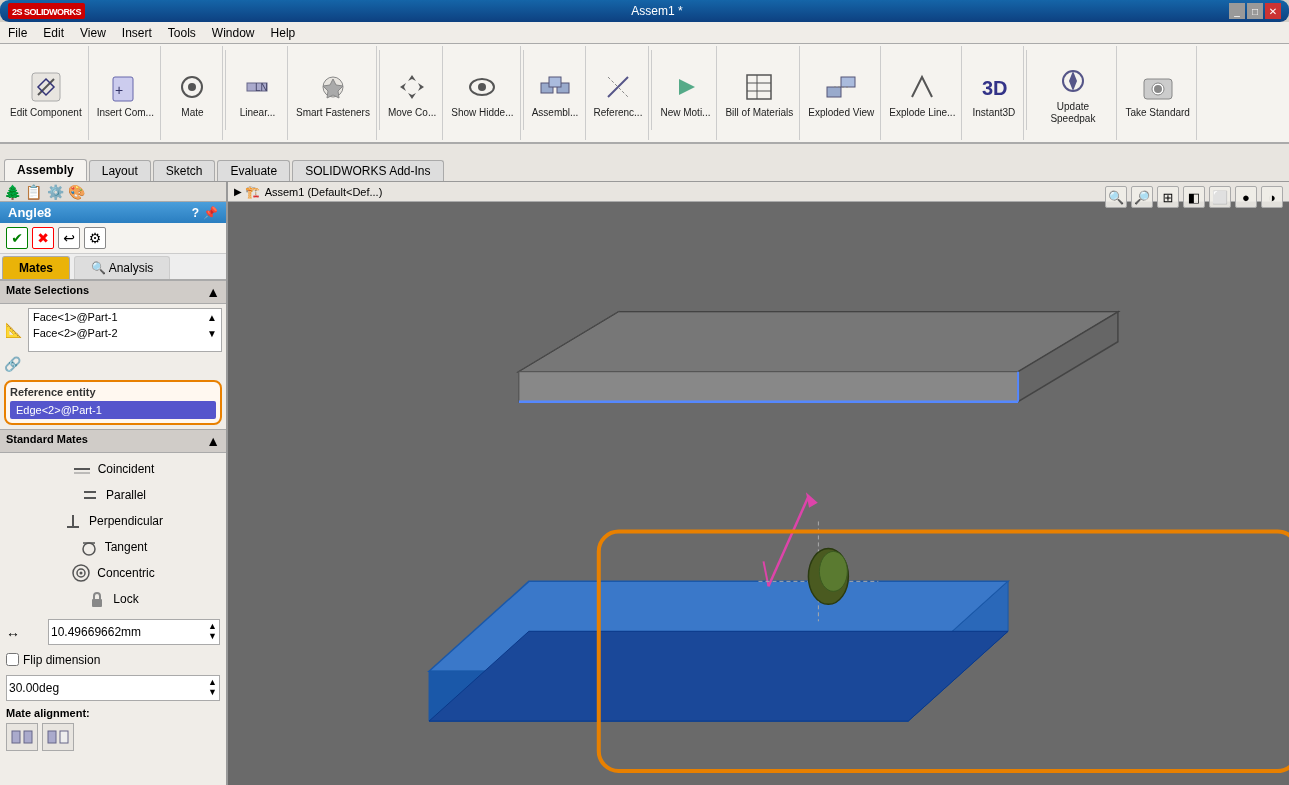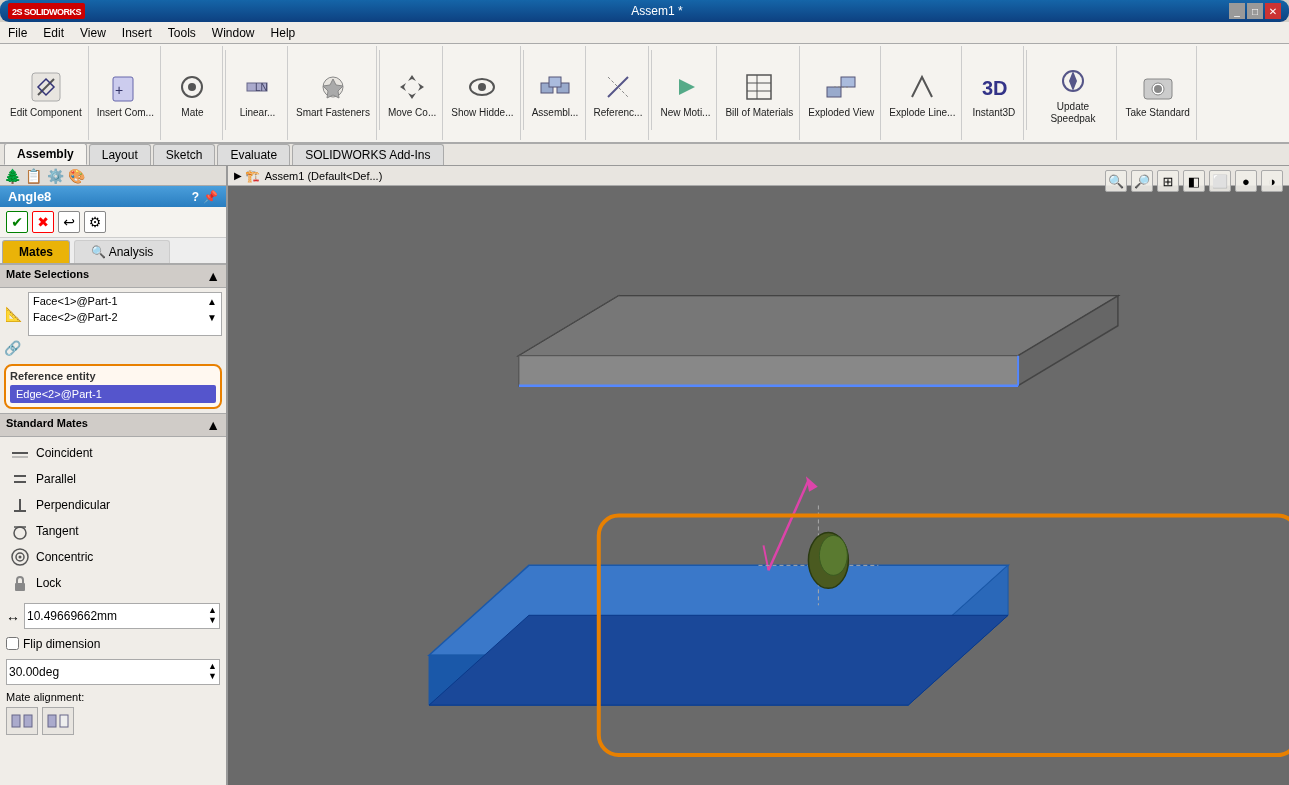--- a/index.html
+++ b/index.html
@@ -51,21 +51,21 @@
     .toolbar-btn-label {
       font-size: 10px;
       text-align: center;
       color: #222;
       line-height: 1.2;
       max-width: 75px;
     }
 
     
     .tab-bar {
-      height: 22px;
+      height: 38px;
       background: #e8e5e0;
       border-bottom: 1px solid #999;
       display: flex;
       align-items: flex-end;
       padding-left: 4px;
     }
     .tab-item {
       padding: 3px 12px;
       font-size: 12px;
       cursor: pointer;
@@ -234,20 +234,21 @@
       border-radius: 2px;
     }
 
     
     .mate-type-list {
       padding: 4px 6px;
       display: flex;
       flex-direction: column;
       gap: 2px;
       flex-shrink: 0;
+      align-items: center;
     }
     .mate-type-item {
       display: flex;
       align-items: center;
       gap: 6px;
       padding: 2px 4px;
       font-size: 12px;
       cursor: pointer;
       border-radius: 2px;
     }
@@ -289,21 +290,21 @@
       align-items: center;
       gap: 4px;
       padding: 4px 6px;
       font-size: 12px;
       flex-shrink: 0;
     }
 
     .mate-alignment-label {
       padding: 2px 6px;
       font-size: 11px;
-      font-weight: normal;
+      font-weight: bold;
       flex-shrink: 0;
     }
     .mate-alignment-buttons {
       display: flex;
       gap: 4px;
       padding: 2px 6px;
       flex-shrink: 0;
     }
     .align-btn {
       width: 32px;
@@ -724,21 +725,21 @@
               <path d="M7 10 V7 a3 3 0 0 1 6 0 V10" fill="none" stroke="#888" stroke-width="2"></path>
             </svg>
         </div>
         <span>Lock</span>
       </div>
     </div>
 
     <div class="dim-section">
       <div style="display:flex;align-items:center;gap:4px;">
         <div style="font-size:14px;">↔</div>
-        <div class="dim-input-wrap" style="flex:1;">
+        <div class="dim-input-wrap" style="flex:1;margin-left:24px;">
           <input type="text" class="dim-input" value="10.49669662mm" style="">
           <div class="dim-arrows">
             <span class="dim-arrow">▲</span>
             <span class="dim-arrow">▼</span>
           </div>
         </div>
       </div>
     </div>
 
     <div class="flip-checkbox-row">

